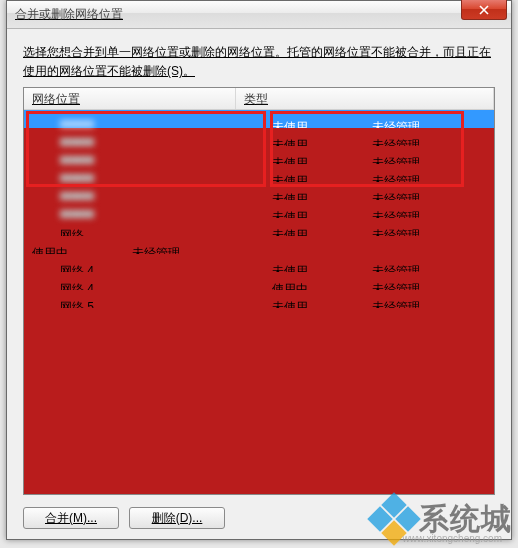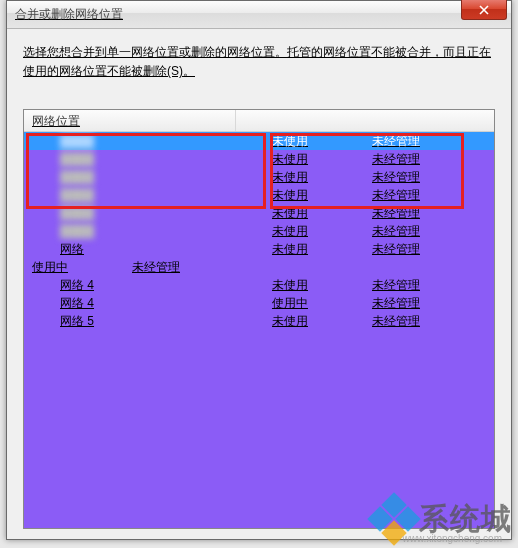--- a/index.html
+++ b/index.html
@@ -45,25 +45,25 @@
   }
   .close-btn svg { width:10px; height:10px; }
   .content {
     flex: 1;
     padding: 14px 16px 10px 16px;
     display: flex; flex-direction: column;
   }
   .desc {
     color: #000;
     line-height: 1.6;
-    margin-bottom: 28px;
+    margin-bottom: 6px;
   }
   .listbox {
     flex: 1;
-    background: #8b5cf6;
+    background: #b91c1c;
     border: 1px solid #888;
     position: relative;
     overflow: hidden;
   }
   .list-header {
     display: flex;
     height: 22px;
     background: linear-gradient(to bottom,#fcfcfc,#ececec);
     border-bottom: 1px solid #d0d0d0;
     font-size: 12px;
@@ -77,21 +77,21 @@
   .col2 { width: 100px; }
   .col3 { flex: 1; }
   .rows { }
   .row {
     display: flex;
     height: 18px;
     line-height: 18px;
     color: #000;
   }
   .row.selected { background: #3399ff; color: #fff; }
-  .cell { padding: 0 8px; overflow: hidden; white-space: nowrap; }
+  .cell { padding: 8px 8px; overflow: hidden; white-space: nowrap; }
   .c1 { width: 212px; margin-left: 28px; }
   .c2 { width: 100px; }
   .c3 { flex: 1; }
   .blur { filter: blur(3px); color: #bbb; }
   .row.selected .blur { color: rgba(255,255,255,0.6); }
   .redbox1 {
     position: absolute;
     left: 2px; top: 23px;
     width: 240px; height: 76px;
     border: 3px solid #e62020;
@@ -169,20 +169,21 @@
       </svg>
     </div>
   </div>
 
   <div class="content">
     <div class="desc">选择您想合并到单一网络位置或删除的网络位置。托管的网络位置不能被合并，而且正在使用的网络位置不能被删除(S)。</div>
 
     <div class="listbox">
       <div class="list-header">
         <div class="col-h col1">网络位置</div>
+        <div class="col-h col3">类型</div>
       </div>
       <div class="rows" id="rows-container">
           <div class="row selected">
             <div class="cell c1 blur">████</div>
             <div class="cell c2">未使用</div>
             <div class="cell c3">未经管理</div>
           </div>
           <div class="row">
             <div class="cell c1 blur">████</div>
             <div class="cell c2">未使用</div>
@@ -230,20 +231,24 @@
           <div class="row">
             <div class="cell c1">网络  5</div>
             <div class="cell c2">未使用</div>
             <div class="cell c3">未经管理</div>
           </div>
         </div>
       <div class="redbox1"></div>
       <div class="redbox2"></div>
     </div>
 
+    <div class="buttons">
+      <button class="btn">合并(M)...</button>
+      <button class="btn">删除(D)...</button>
+    </div>
   </div>
 </div>
 
 <div class="watermark">
   <div class="wm-diamond">
     <span class="d1"></span>
       <span class="d2"></span>
       <span class="d3"></span>
       <span class="d4"></span>
   </div>

